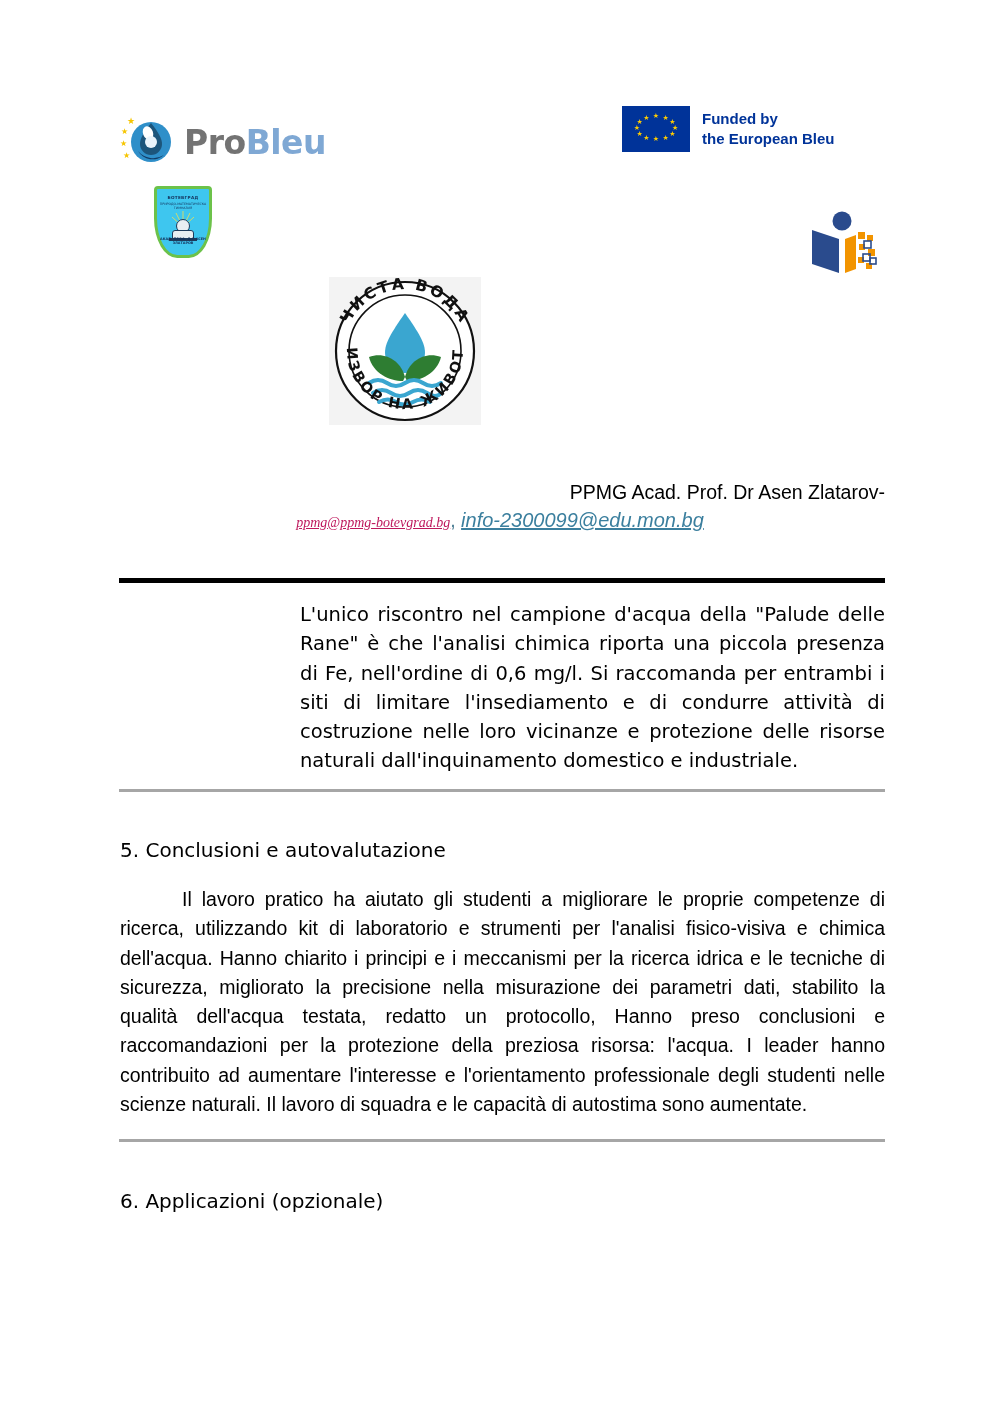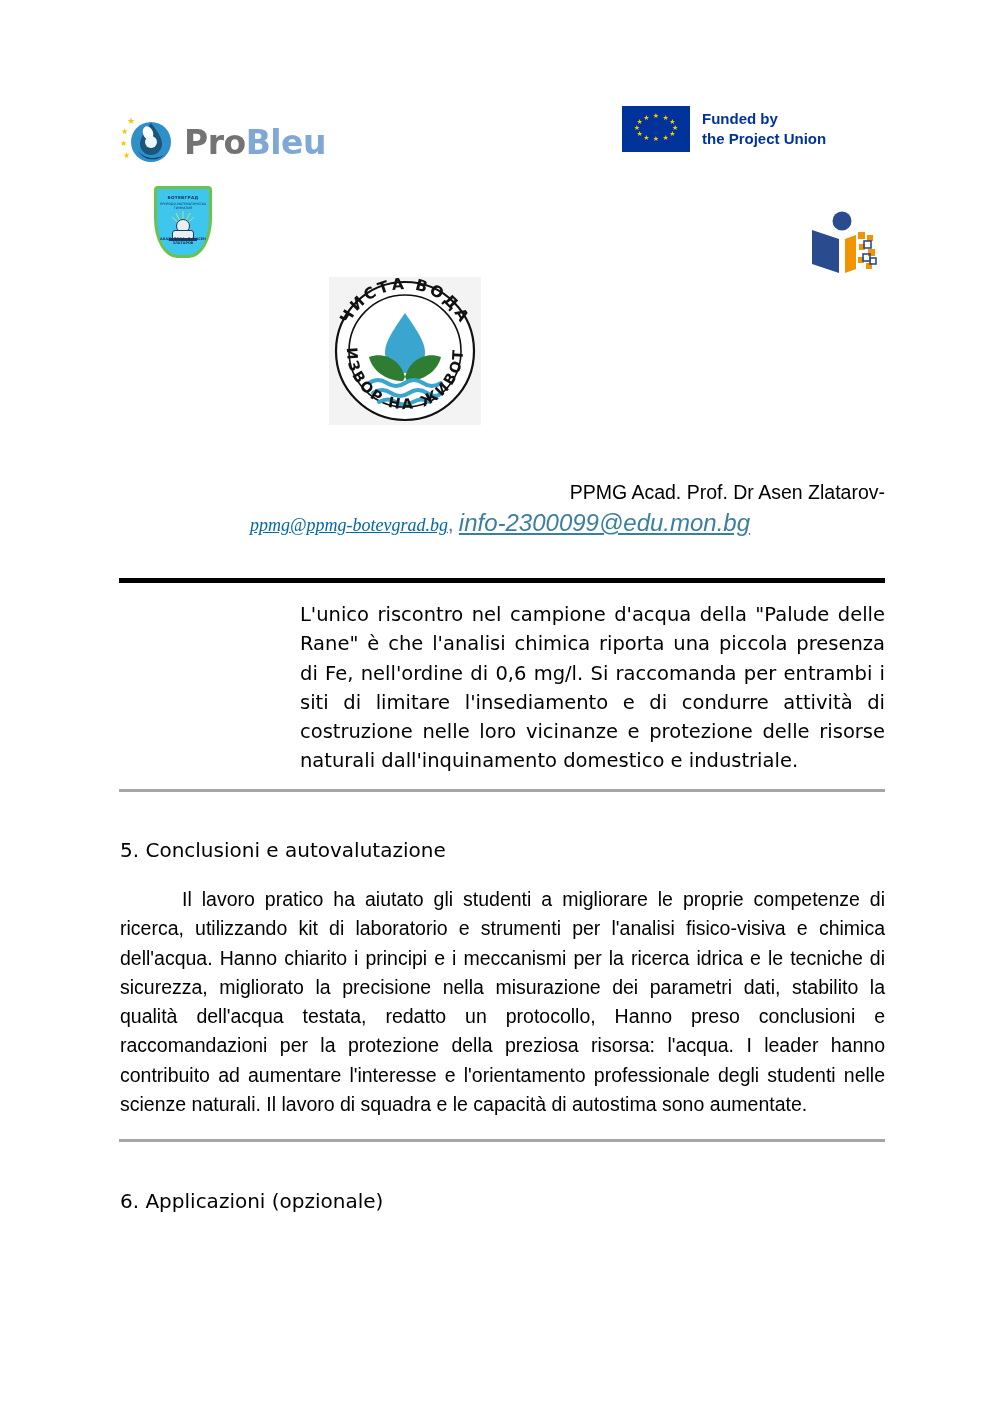--- a/index.html
+++ b/index.html
@@ -181,28 +181,28 @@
   }
   .doc-header .hline { display: block; }
   .email-line {
     text-align: center;
     margin-top: 1px;
     white-space: nowrap;
   }
   .email-serif {
     font-family: "Liberation Serif", serif;
     font-style: italic;
-    font-size: 18px;
-    color: #0369a1;
+    font-size: 14px;
+    color: #be185d;
     text-decoration: underline;
   }
   .email-sans {
     font-family: "Liberation Sans", sans-serif;
     font-style: italic;
-    font-size: 24px;
+    font-size: 20px;
     color: #3b7f9e;
     text-decoration: underline;
   }
   .email-sep { color: #4a7c92; }
 
   .rule-thick {
     position: absolute;
     left: 119px; top: 578px;
     width: 766px; height: 5px;
     background: #000000;
@@ -310,21 +310,21 @@
       <span class="eu-star" style="left:64%;top:68.5%">★</span>
       <span class="eu-star" style="left:50%;top:72%">★</span>
       <span class="eu-star" style="left:36%;top:68.5%">★</span>
       <span class="eu-star" style="left:26%;top:60%">★</span>
       <span class="eu-star" style="left:22%;top:47%">★</span>
       <span class="eu-star" style="left:26%;top:34%">★</span>
       <span class="eu-star" style="left:36%;top:25.5%">★</span>
     </div>
     <div class="eu-text">
       <div>Funded by</div>
-      <div>the Project Union</div>
+      <div>the European Bleu</div>
     </div>
   </div>
 
   <div class="edu-icon">
     <svg width="72" height="72" viewBox="0 0 72 72" aria-hidden="true">
       <circle cx="36" cy="13" r="9.5" fill="#2a4b8d"></circle>
       <path d="M6 22 L33 31 L33 65 L6 56 Z" fill="#2a4b8d"></path>
       <path d="M39 31 L50 27 L50 61 L39 65 Z" fill="#f29400"></path>
       <g fill="#f29400">
         <rect x="52" y="24" width="7" height="7"></rect>

